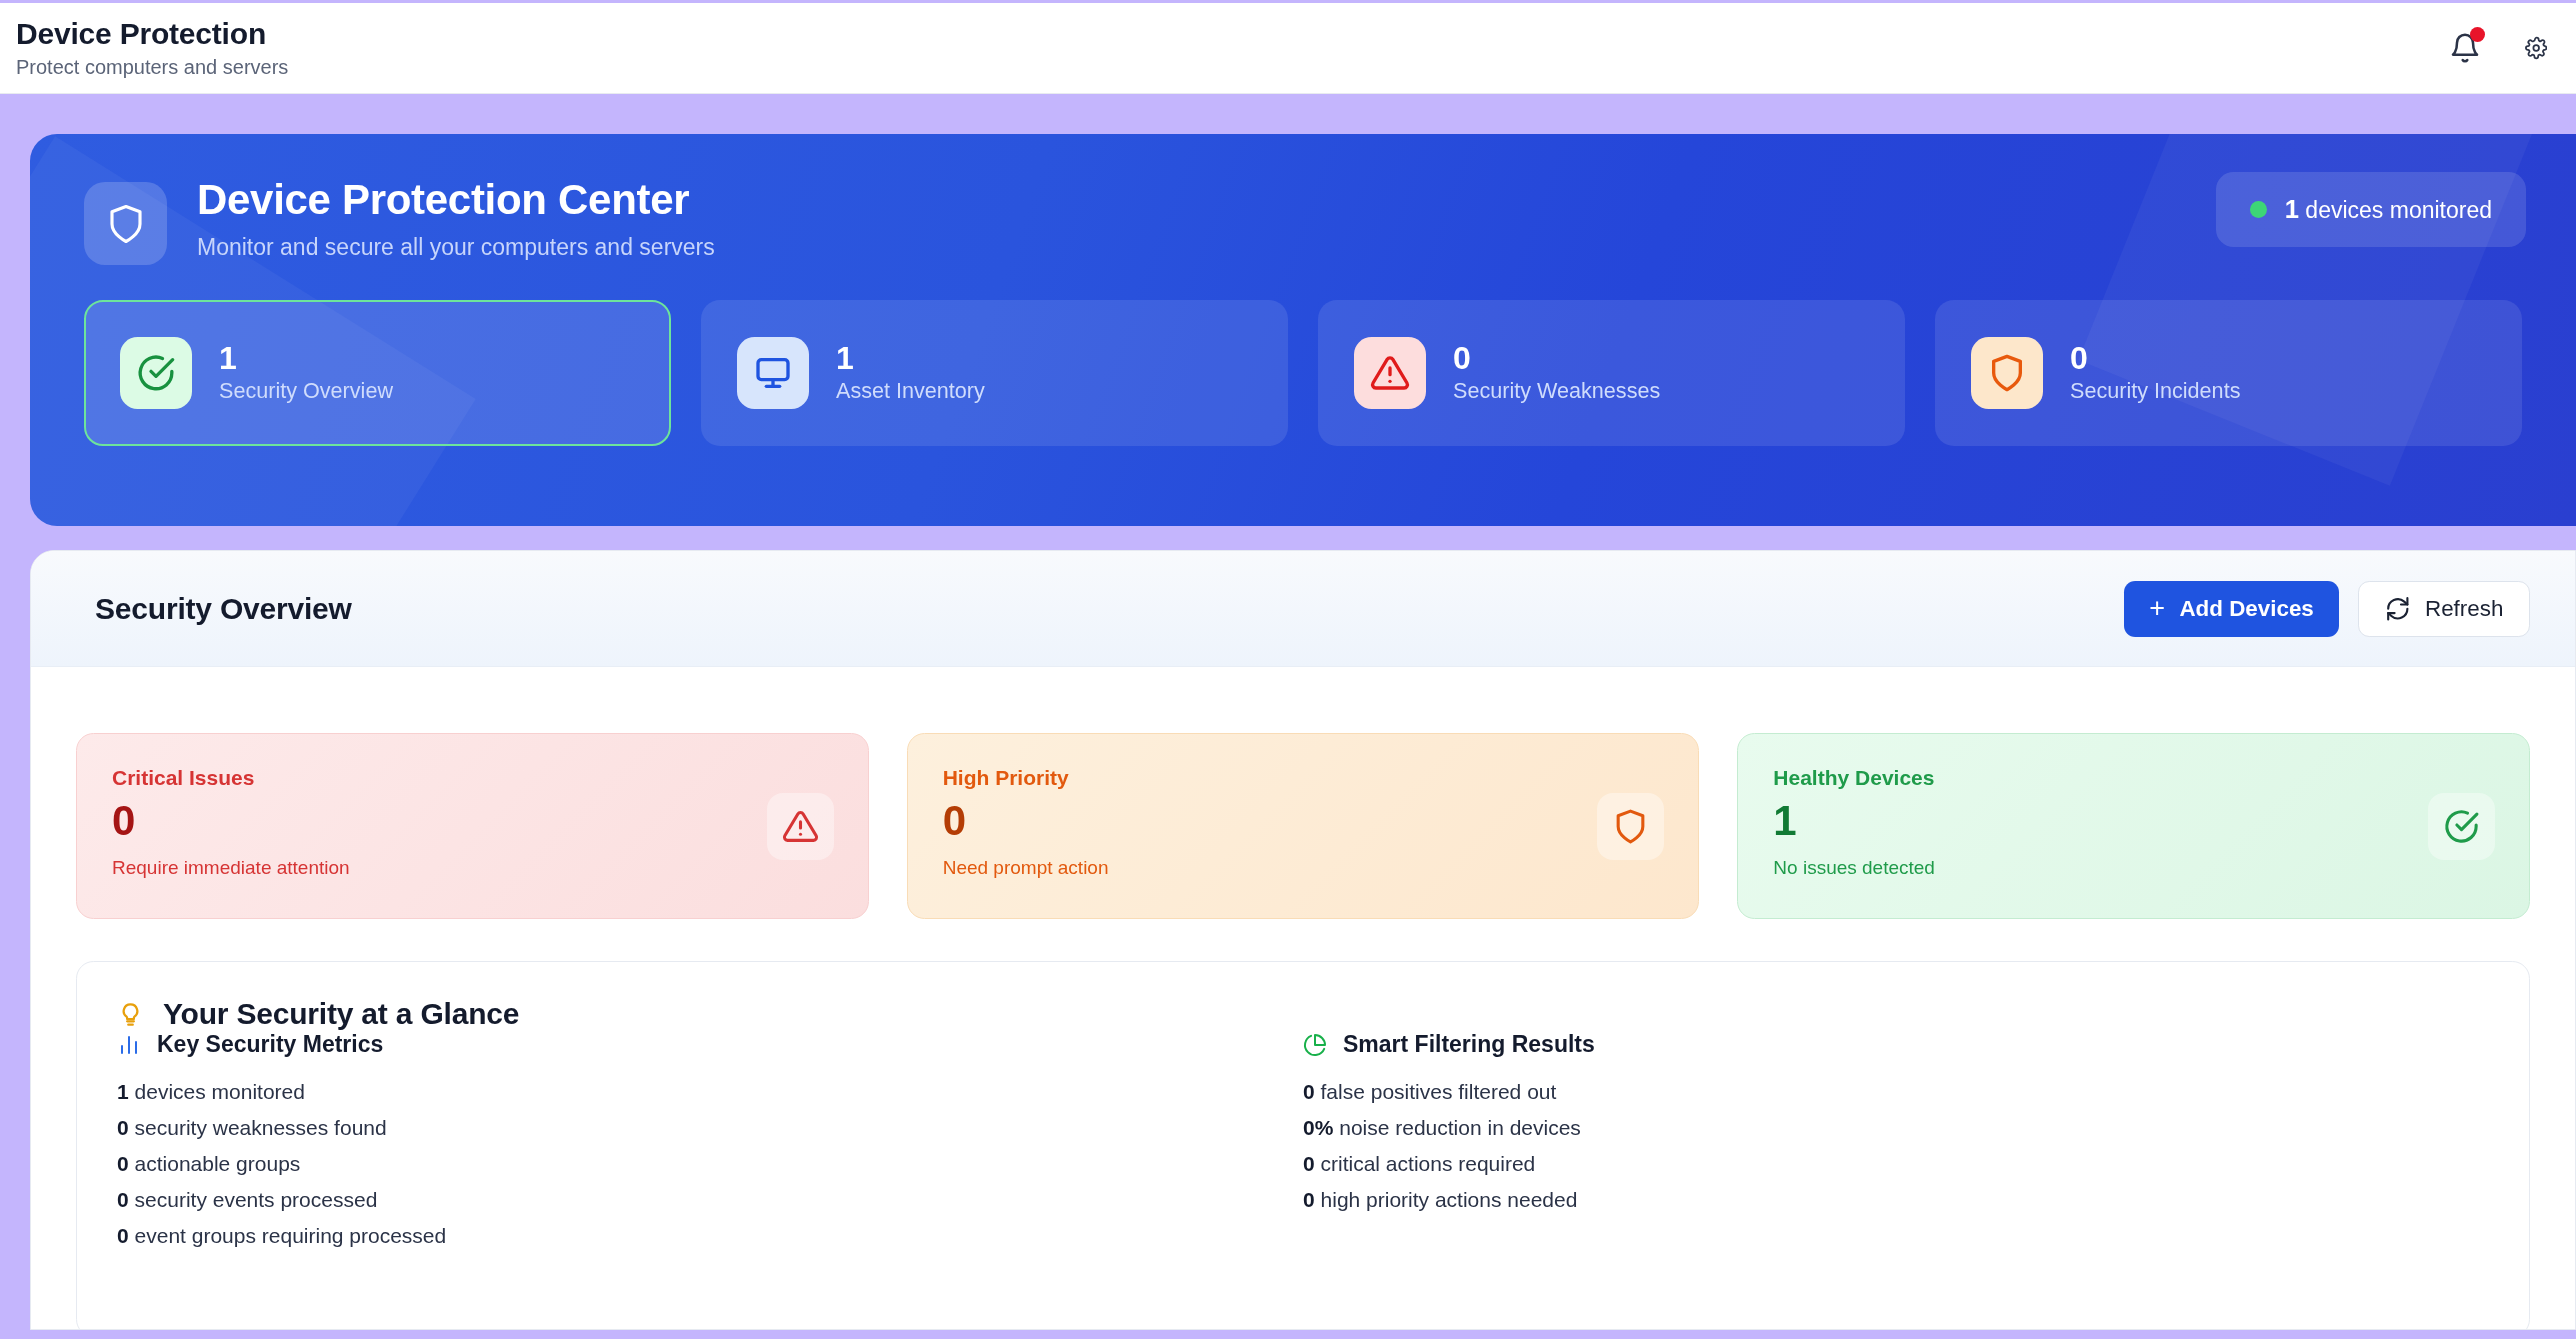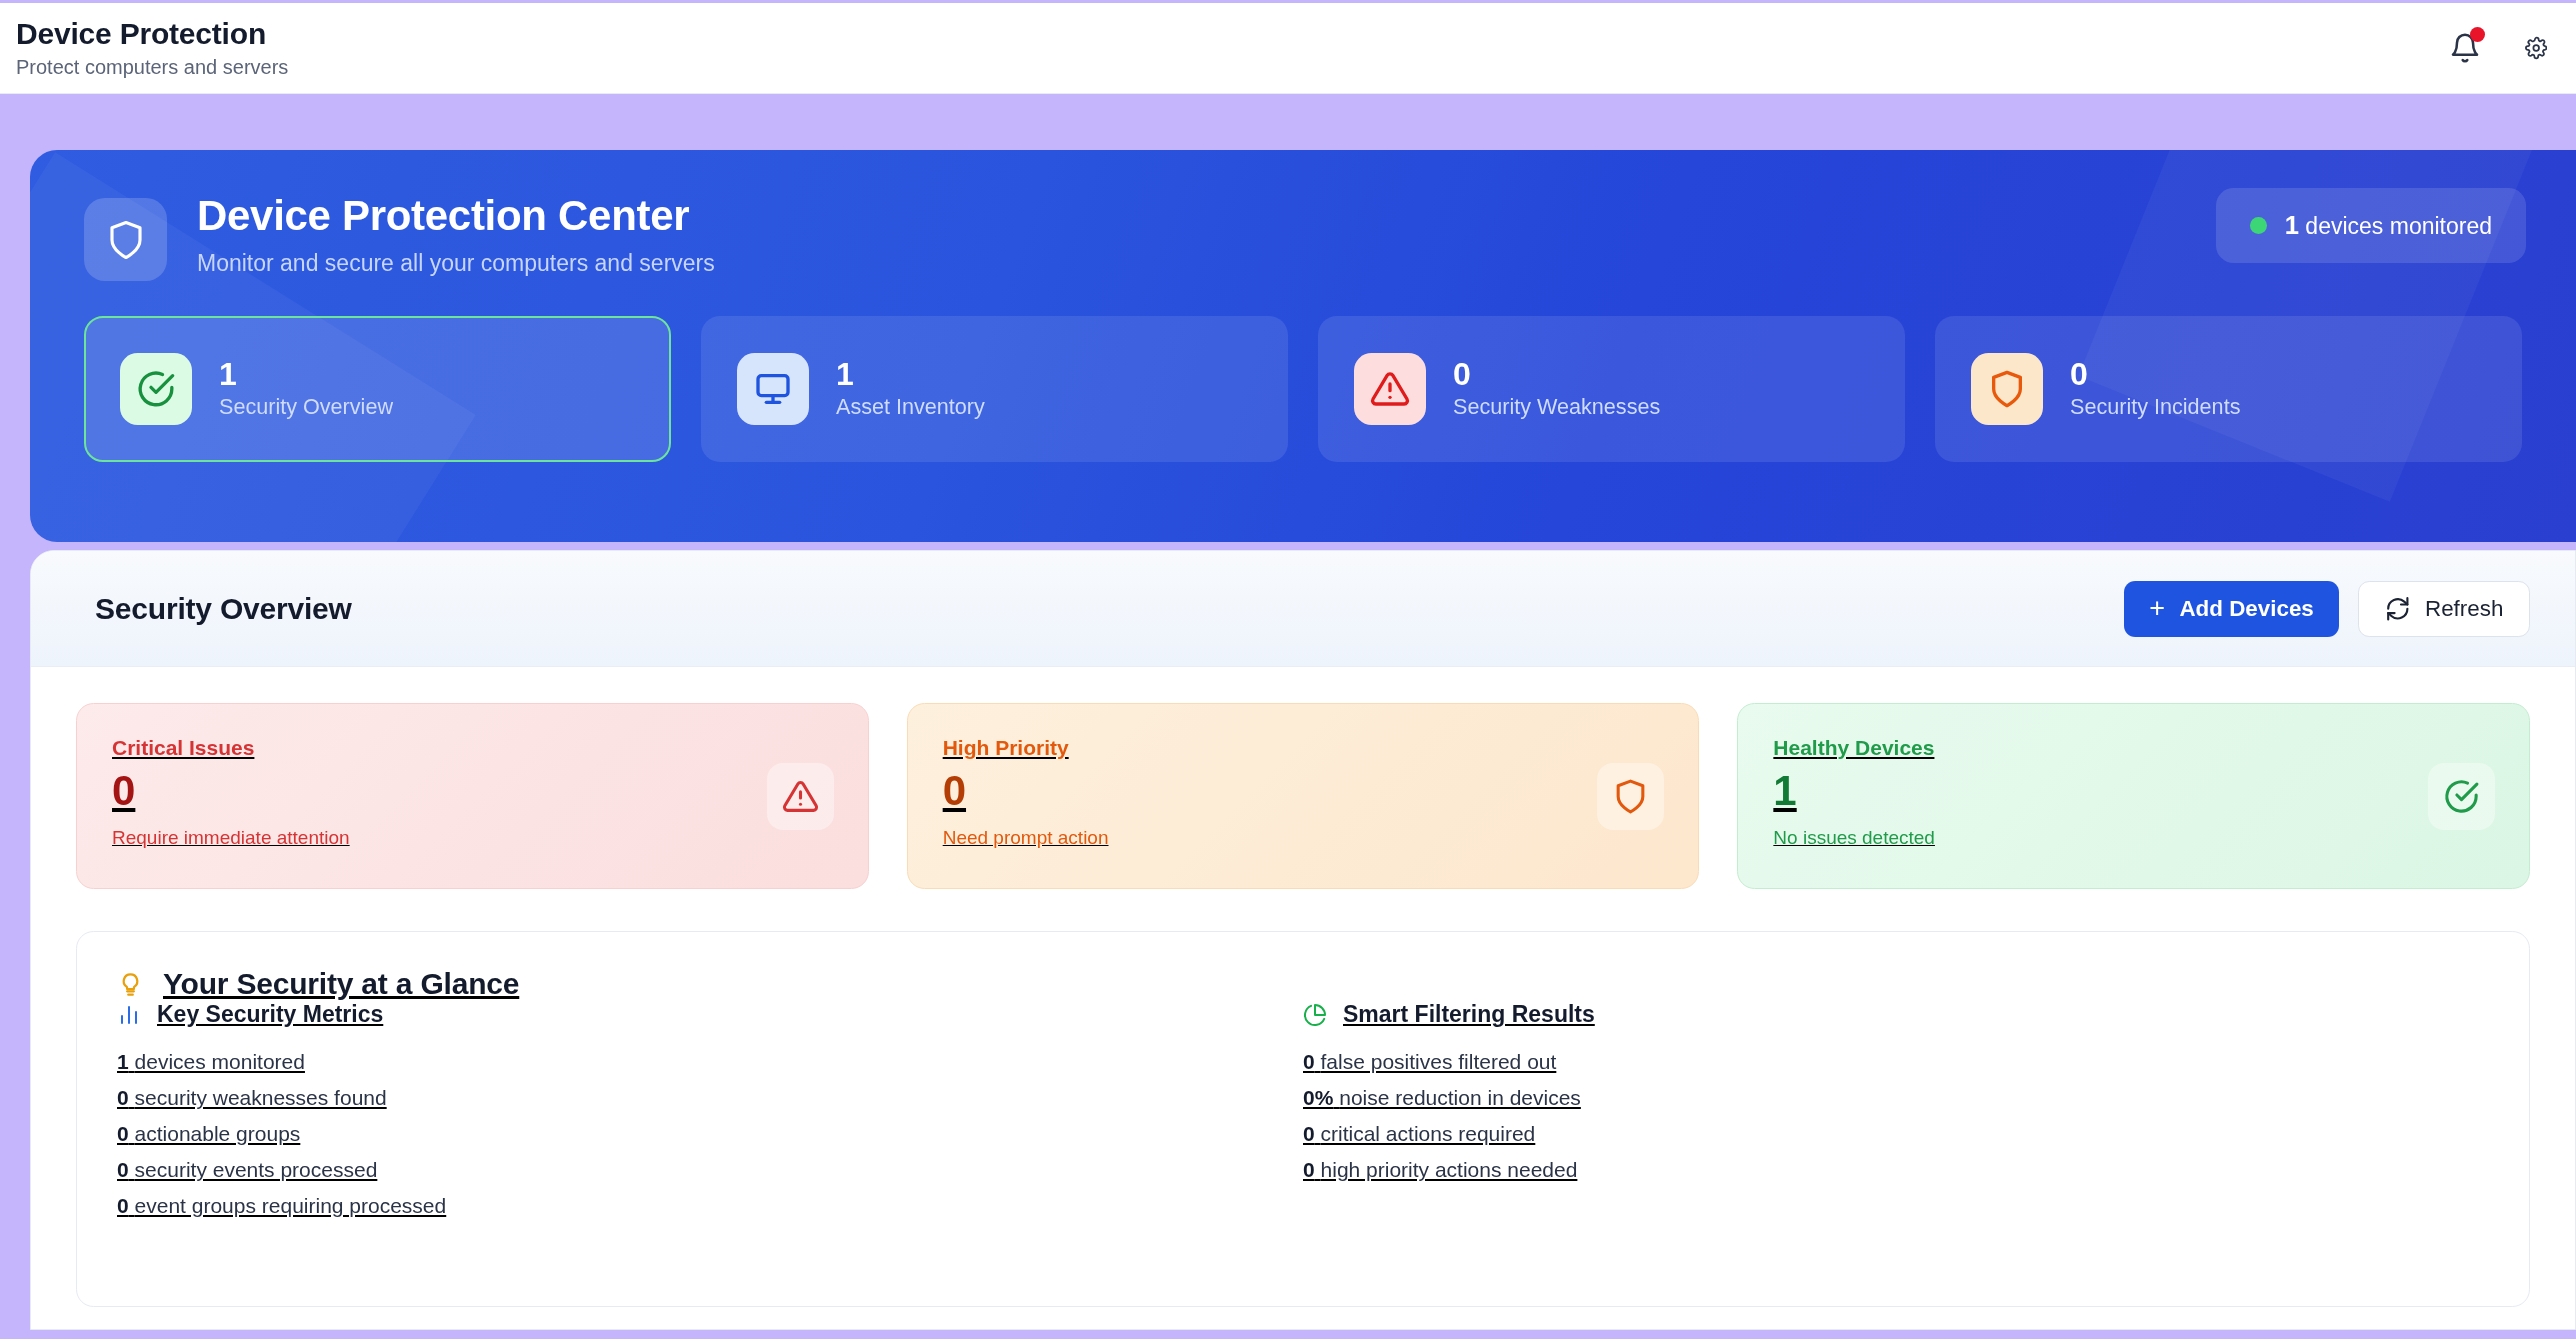--- a/index.html
+++ b/index.html
@@ -65,21 +65,21 @@
     width: 15px;
     height: 15px;
     border-radius: 50%;
     background: #e8142a;
   }
   .gear-clip { overflow: hidden; width: 22.4px; }
 
   
   .hero {
     position: absolute;
-    top: 150px;
+    top: 134px;
     left: 30px;
     width: 2546px;
     height: 392px;
     border-radius: 27px 0 0 27px;
     background: linear-gradient(110deg, #2f5ce0 0%, #2a54dd 38%, #2546d9 62%, #2a3fd0 100%);
     overflow: hidden;
     padding: 42px 0 0 54px;
   }
   .hero::before {
     content: "";
@@ -221,21 +221,21 @@
     padding: 0 25.6px;
     font-size: 22.4px;
     font-weight: bold;
     cursor: pointer;
     white-space: nowrap;
   }
   .btn-primary { background: #1f54e0; color: #ffffff; }
   .btn-ghost { background: #ffffff; color: #1b2233; border: 1.6px solid #dde3ec; font-weight: normal; text-align: center; }
   .btn .plus { font-size: 27px; font-weight: normal; line-height: 0.8; }
 
-  .panel-body { padding: 36px 45px 0 45px; text-decoration: underline; }
+  .panel-body { padding: 66px 45px 0 45px; }
 
   .stat-row { display: flex; gap: 38px; }
   .stat {
     flex: 1;
     height: 186px;
     border-radius: 17.6px;
     padding: 32px 35px 0 35px;
     position: relative;
     border: 1.6px solid transparent;
   }

